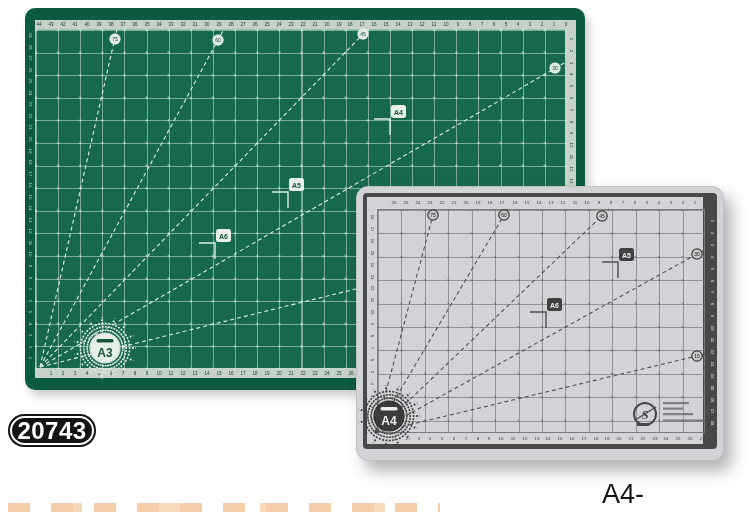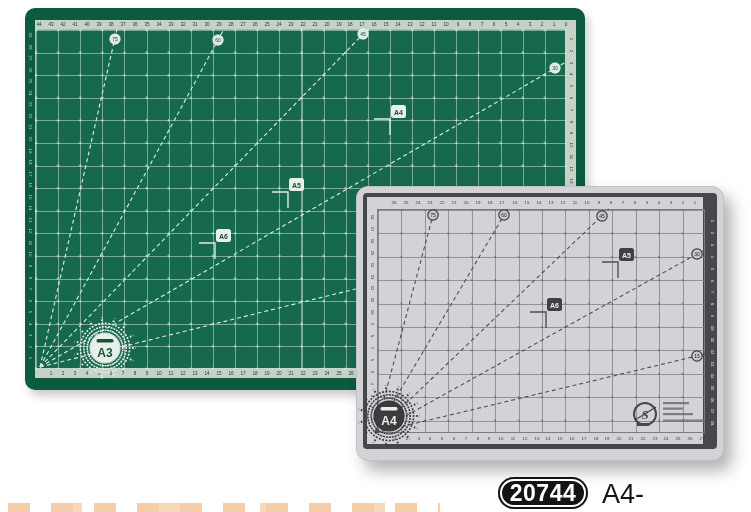--- a/index.html
+++ b/index.html
@@ -489,17 +489,17 @@
           <line x1="278" y1="233" x2="299" y2="220" stroke="#47484a" stroke-width="1.3"></line>
           <rect x="280" y="236" width="12" height="3" fill="#47484a"></rect>
           <rect x="306" y="215" width="26" height="2.2" fill="#6e6f71" opacity="0.85"></rect>
           <rect x="306" y="220.5" width="20" height="2.2" fill="#6e6f71" opacity="0.85"></rect>
           <rect x="306" y="226" width="30" height="2.2" fill="#6e6f71" opacity="0.85"></rect>
           <rect x="306" y="232.5" width="42" height="2.2" fill="#6e6f71" opacity="0.85"></rect>
         </g>
       </svg>
   </div>
 
-  <div class="badge b2">20744</div>
+  <div class="badge b1">20743</div>
   <div class="plabel p2">A4-30X22cm</div>
 
   <div class="watermark"></div>
 </div>
 
 </body></html>

